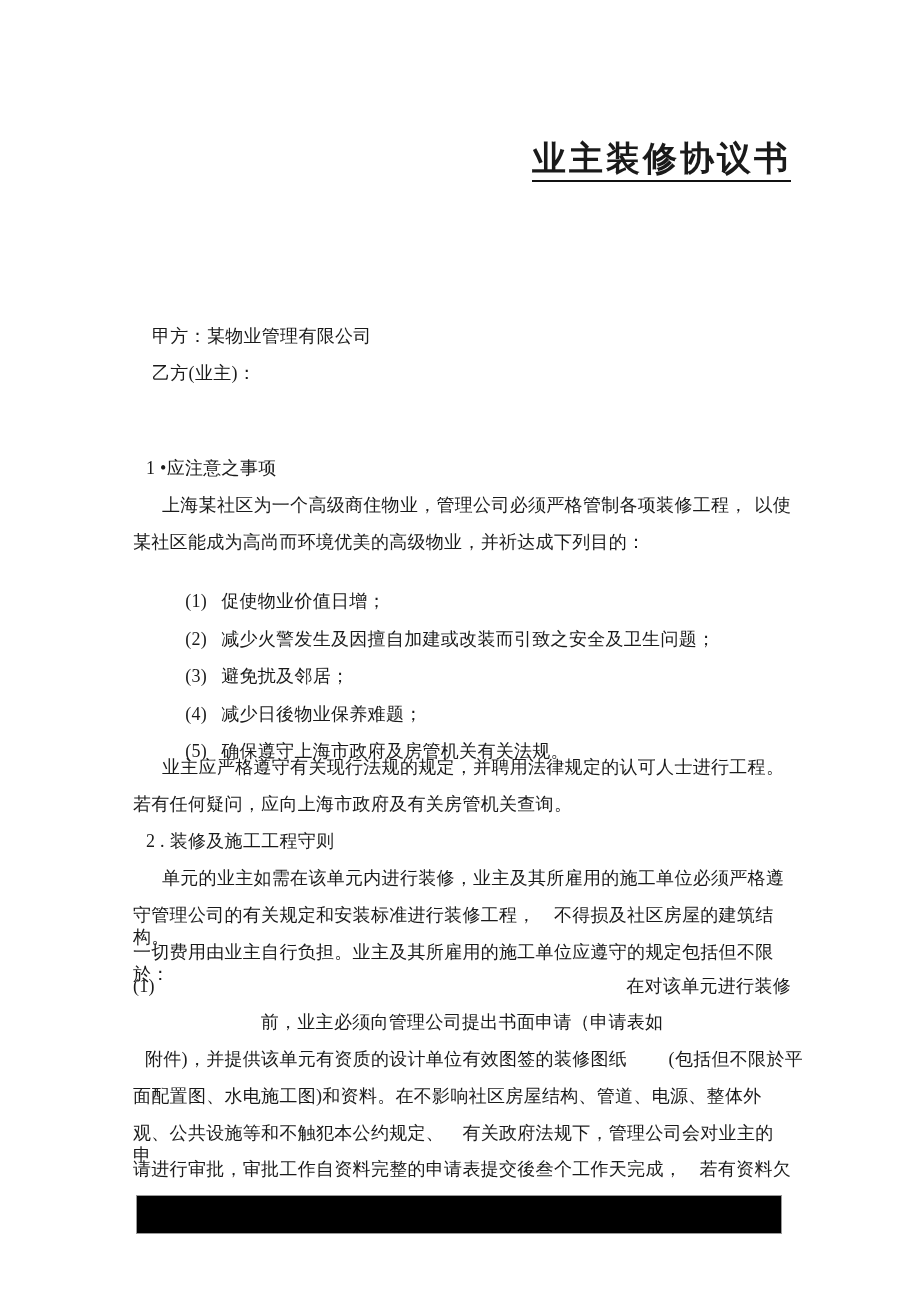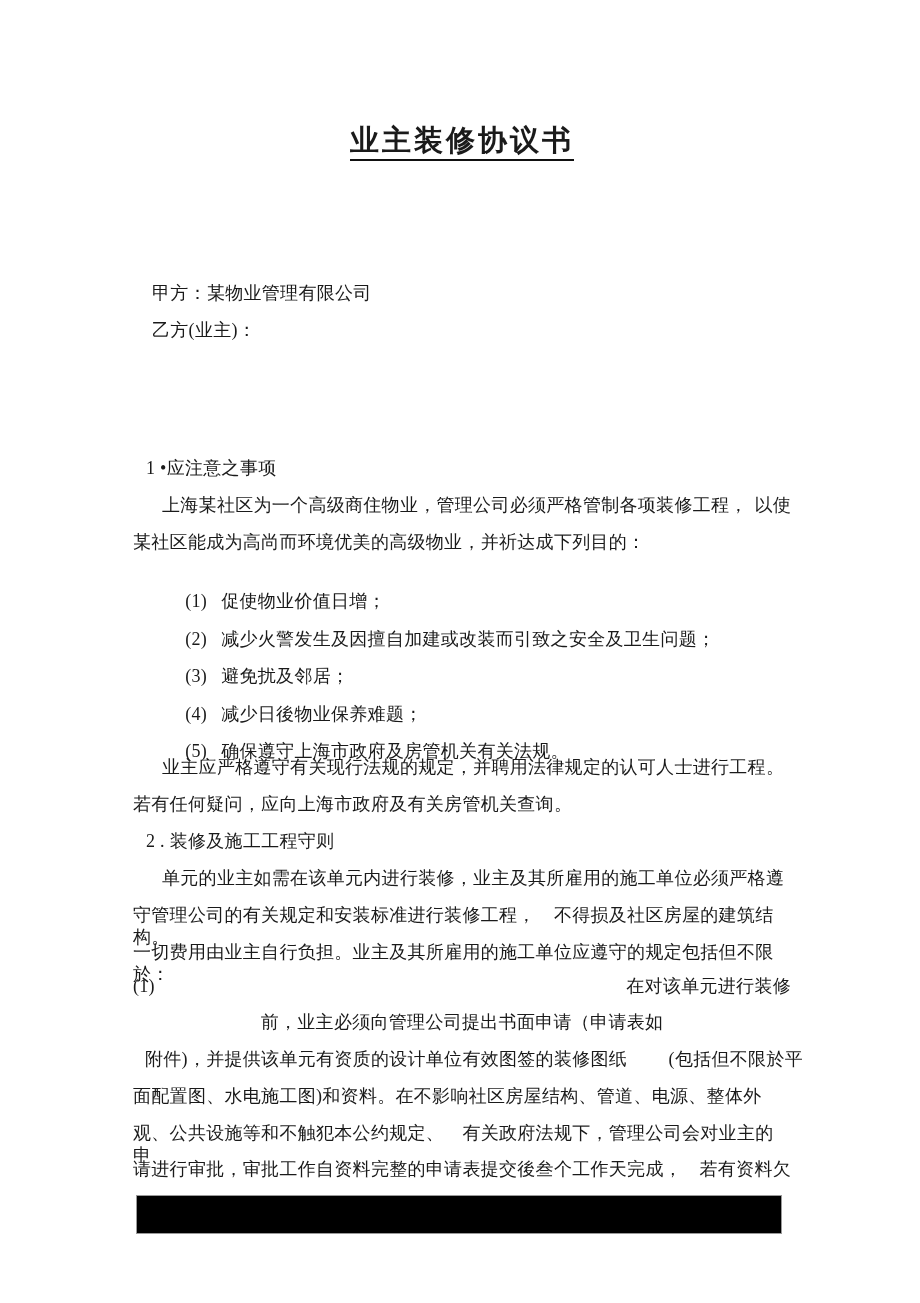--- a/index.html
+++ b/index.html
@@ -13,41 +13,41 @@
     height: 1303px;
     background: #ffffff;
     font-family: "Liberation Serif", serif;
     color: #1a1a1a;
     overflow: hidden;
   }
   .doc-title {
     position: absolute;
     left: 133px;
     width: 658px;
-    top: 121px;
-    text-align: center;
-    font-size: 29px;
+    top: 136px;
+    text-align: right;
+    font-size: 34px;
     font-weight: bold;
     letter-spacing: 3px;
   }
   .doc-title .underline {
     border-bottom: 2px solid #111111;
     padding-bottom: 3px;
   }
   .ln {
     position: absolute;
     left: 133px;
     width: 658px;
     height: 22px;
     line-height: 22px;
     font-size: 18px;
     white-space: pre-wrap;
     letter-spacing: 0.3px;
   }
-  .indent-small { padding-left: 19px; }
+  .indent-small { padding-left: 19px; margin-top: 43px; }
   .indent-para  { text-indent: 29px; }
   .heading      { padding-left: 13px; }
   .split {
     display: flex;
     justify-content: space-between;
   }
   .centered { text-align: center; }
   .list-item .num {
     display: inline-block;
     width: 36px;

